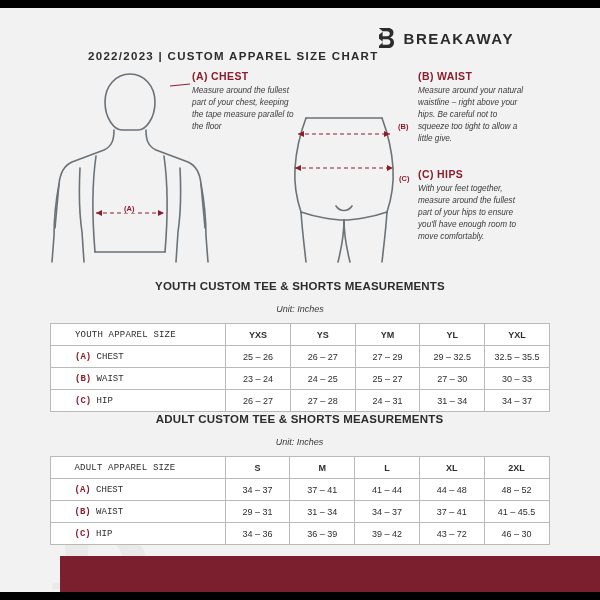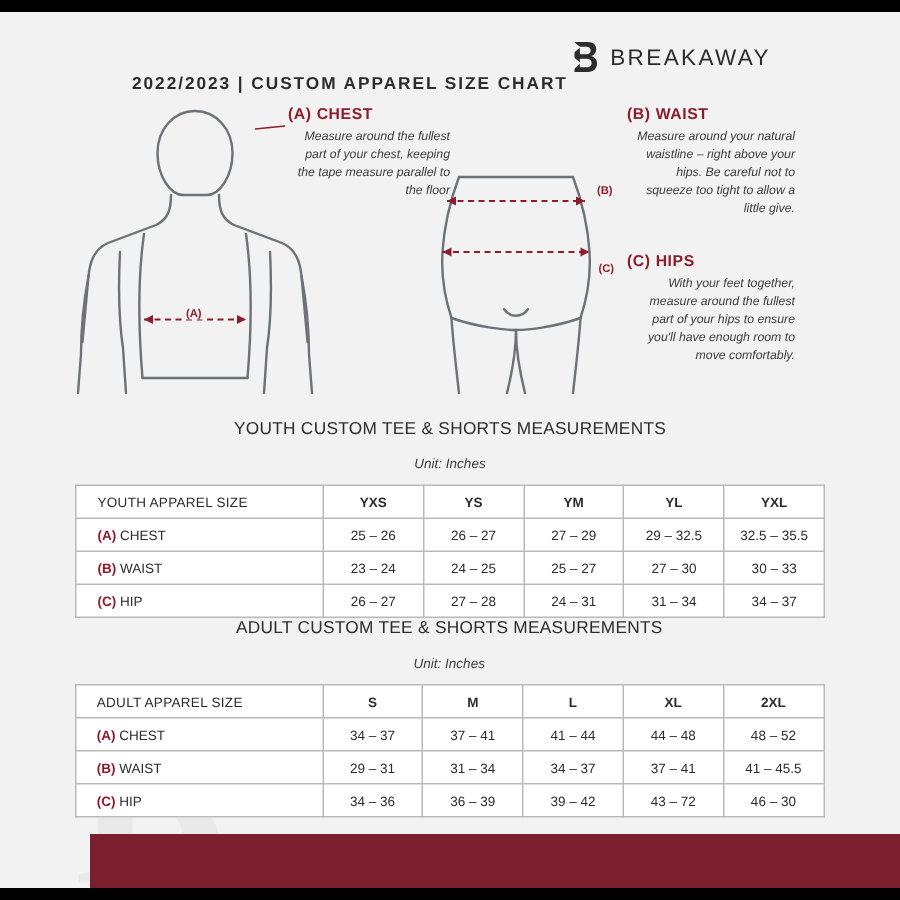--- a/index.html
+++ b/index.html
@@ -84,21 +84,21 @@
     align-items: center;
     gap: 8px;
   }
   .brand-mark {
     width: 18px;
     height: 22px;
     position: relative;
   }
   .brand-name {
     font-size: 15px;
-    font-weight: normal;
+    font-weight: bold;
     letter-spacing: 1.6px;
     color: #2c2c2c;
   }
 
   
   .diagram {
     position: absolute;
     left: 0;
     top: 48px;
     width: 600px;
@@ -113,36 +113,35 @@
     font-weight: bold;
     color: #8c1d2c;
     letter-spacing: 0.4px;
     margin-bottom: 3px;
   }
   .note-body {
     font-size: 8.2px;
     line-height: 1.45;
     font-style: italic;
     color: #3b3b3b;
-    text-align: right;
   }
   .tag {
     position: absolute;
     font-size: 7.5px;
     font-weight: bold;
     color: #8c1d2c;
     background: #f2f2f2;
     padding: 0 2px;
   }
 
   
   .section-title {
     text-align: center;
     font-size: 11.5px;
-    font-weight: normal;
+    font-weight: bold;
     color: #2c2c2c;
     letter-spacing: 0.2px;
   }
   .section-sub {
     text-align: center;
     font-size: 9px;
     font-style: italic;
     color: #3b3b3b;
     margin-top: 12px;
   }
@@ -157,23 +156,24 @@
   table.sizes th, table.sizes td {
     border: 1px solid #b9b9b9;
     height: 21px;
     font-size: 9px;
     color: #2c2c2c;
     text-align: center;
     padding: 0;
   }
   table.sizes th.rowhead, table.sizes td.rowhead {
     text-align: left;
-    padding-left: 14px;
+    padding-left: 24px;
     width: 150px;
     font-weight: normal;
+    font-family: Liberation Mono, monospace;
   }
   table.sizes th {
     font-weight: bold;
     font-size: 9px;
   }
   table.sizes th.rowhead {
     font-weight: normal;
     font-size: 9px;
     letter-spacing: 0.2px;
   }

